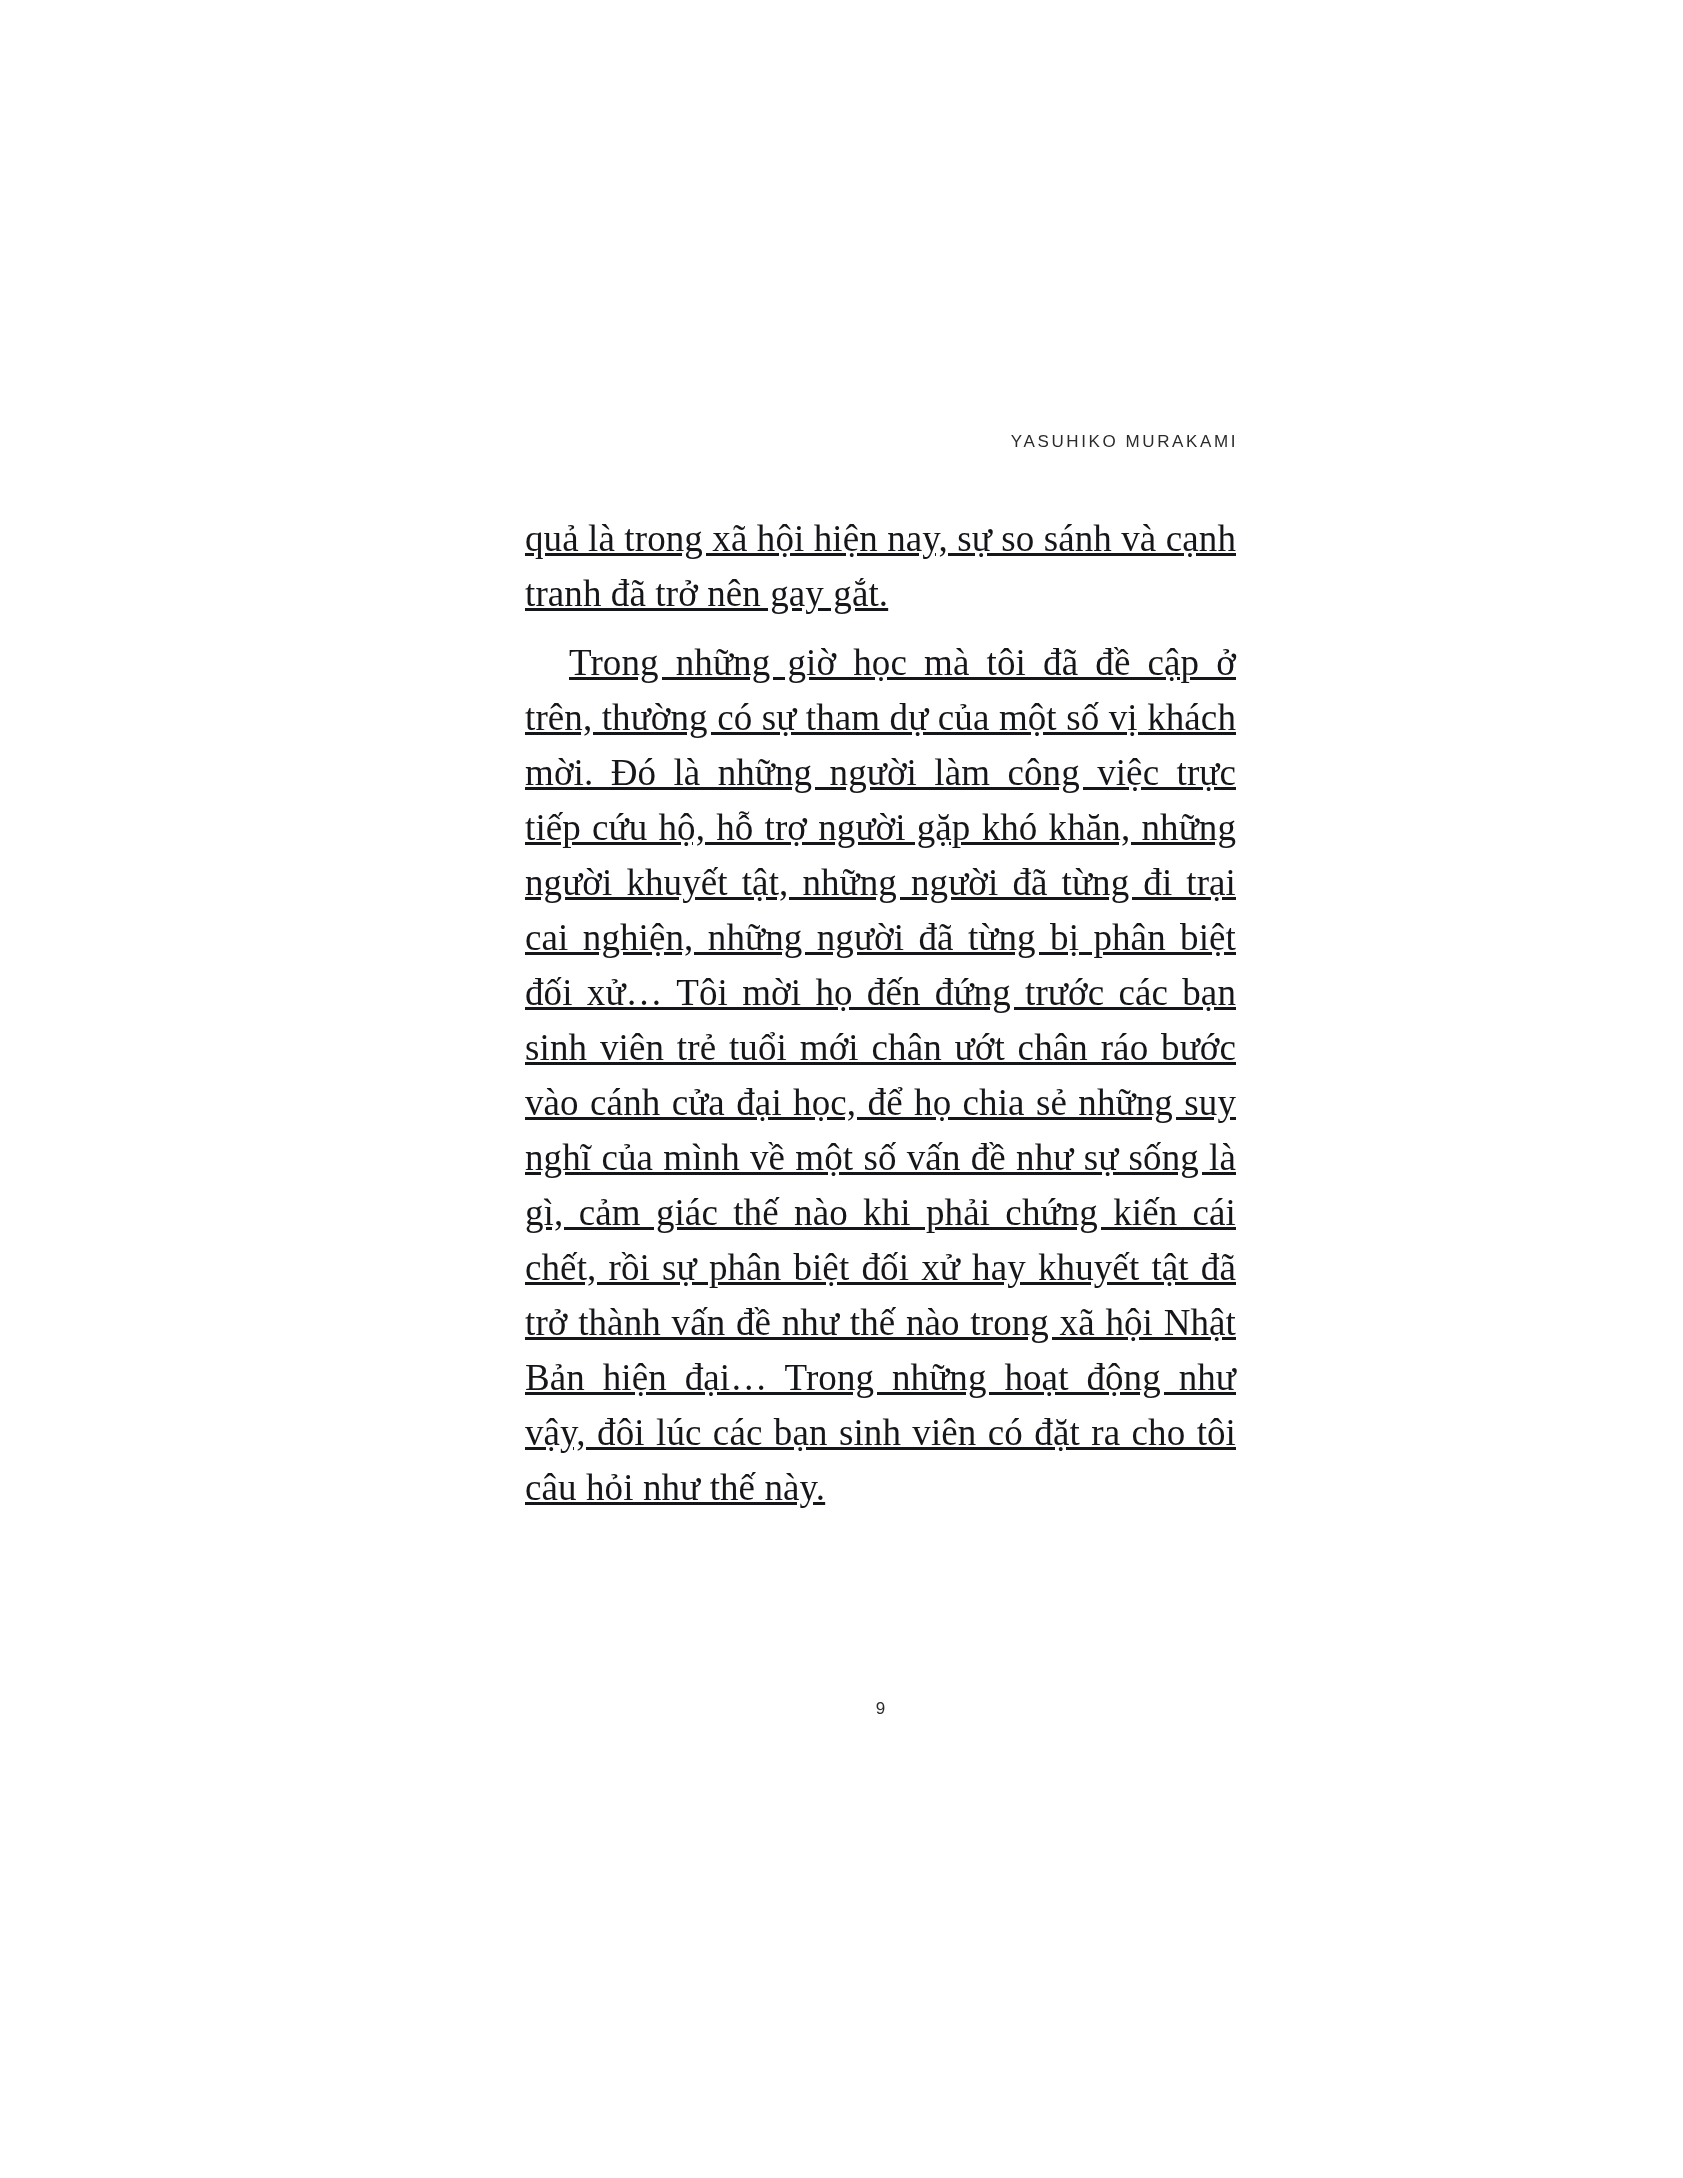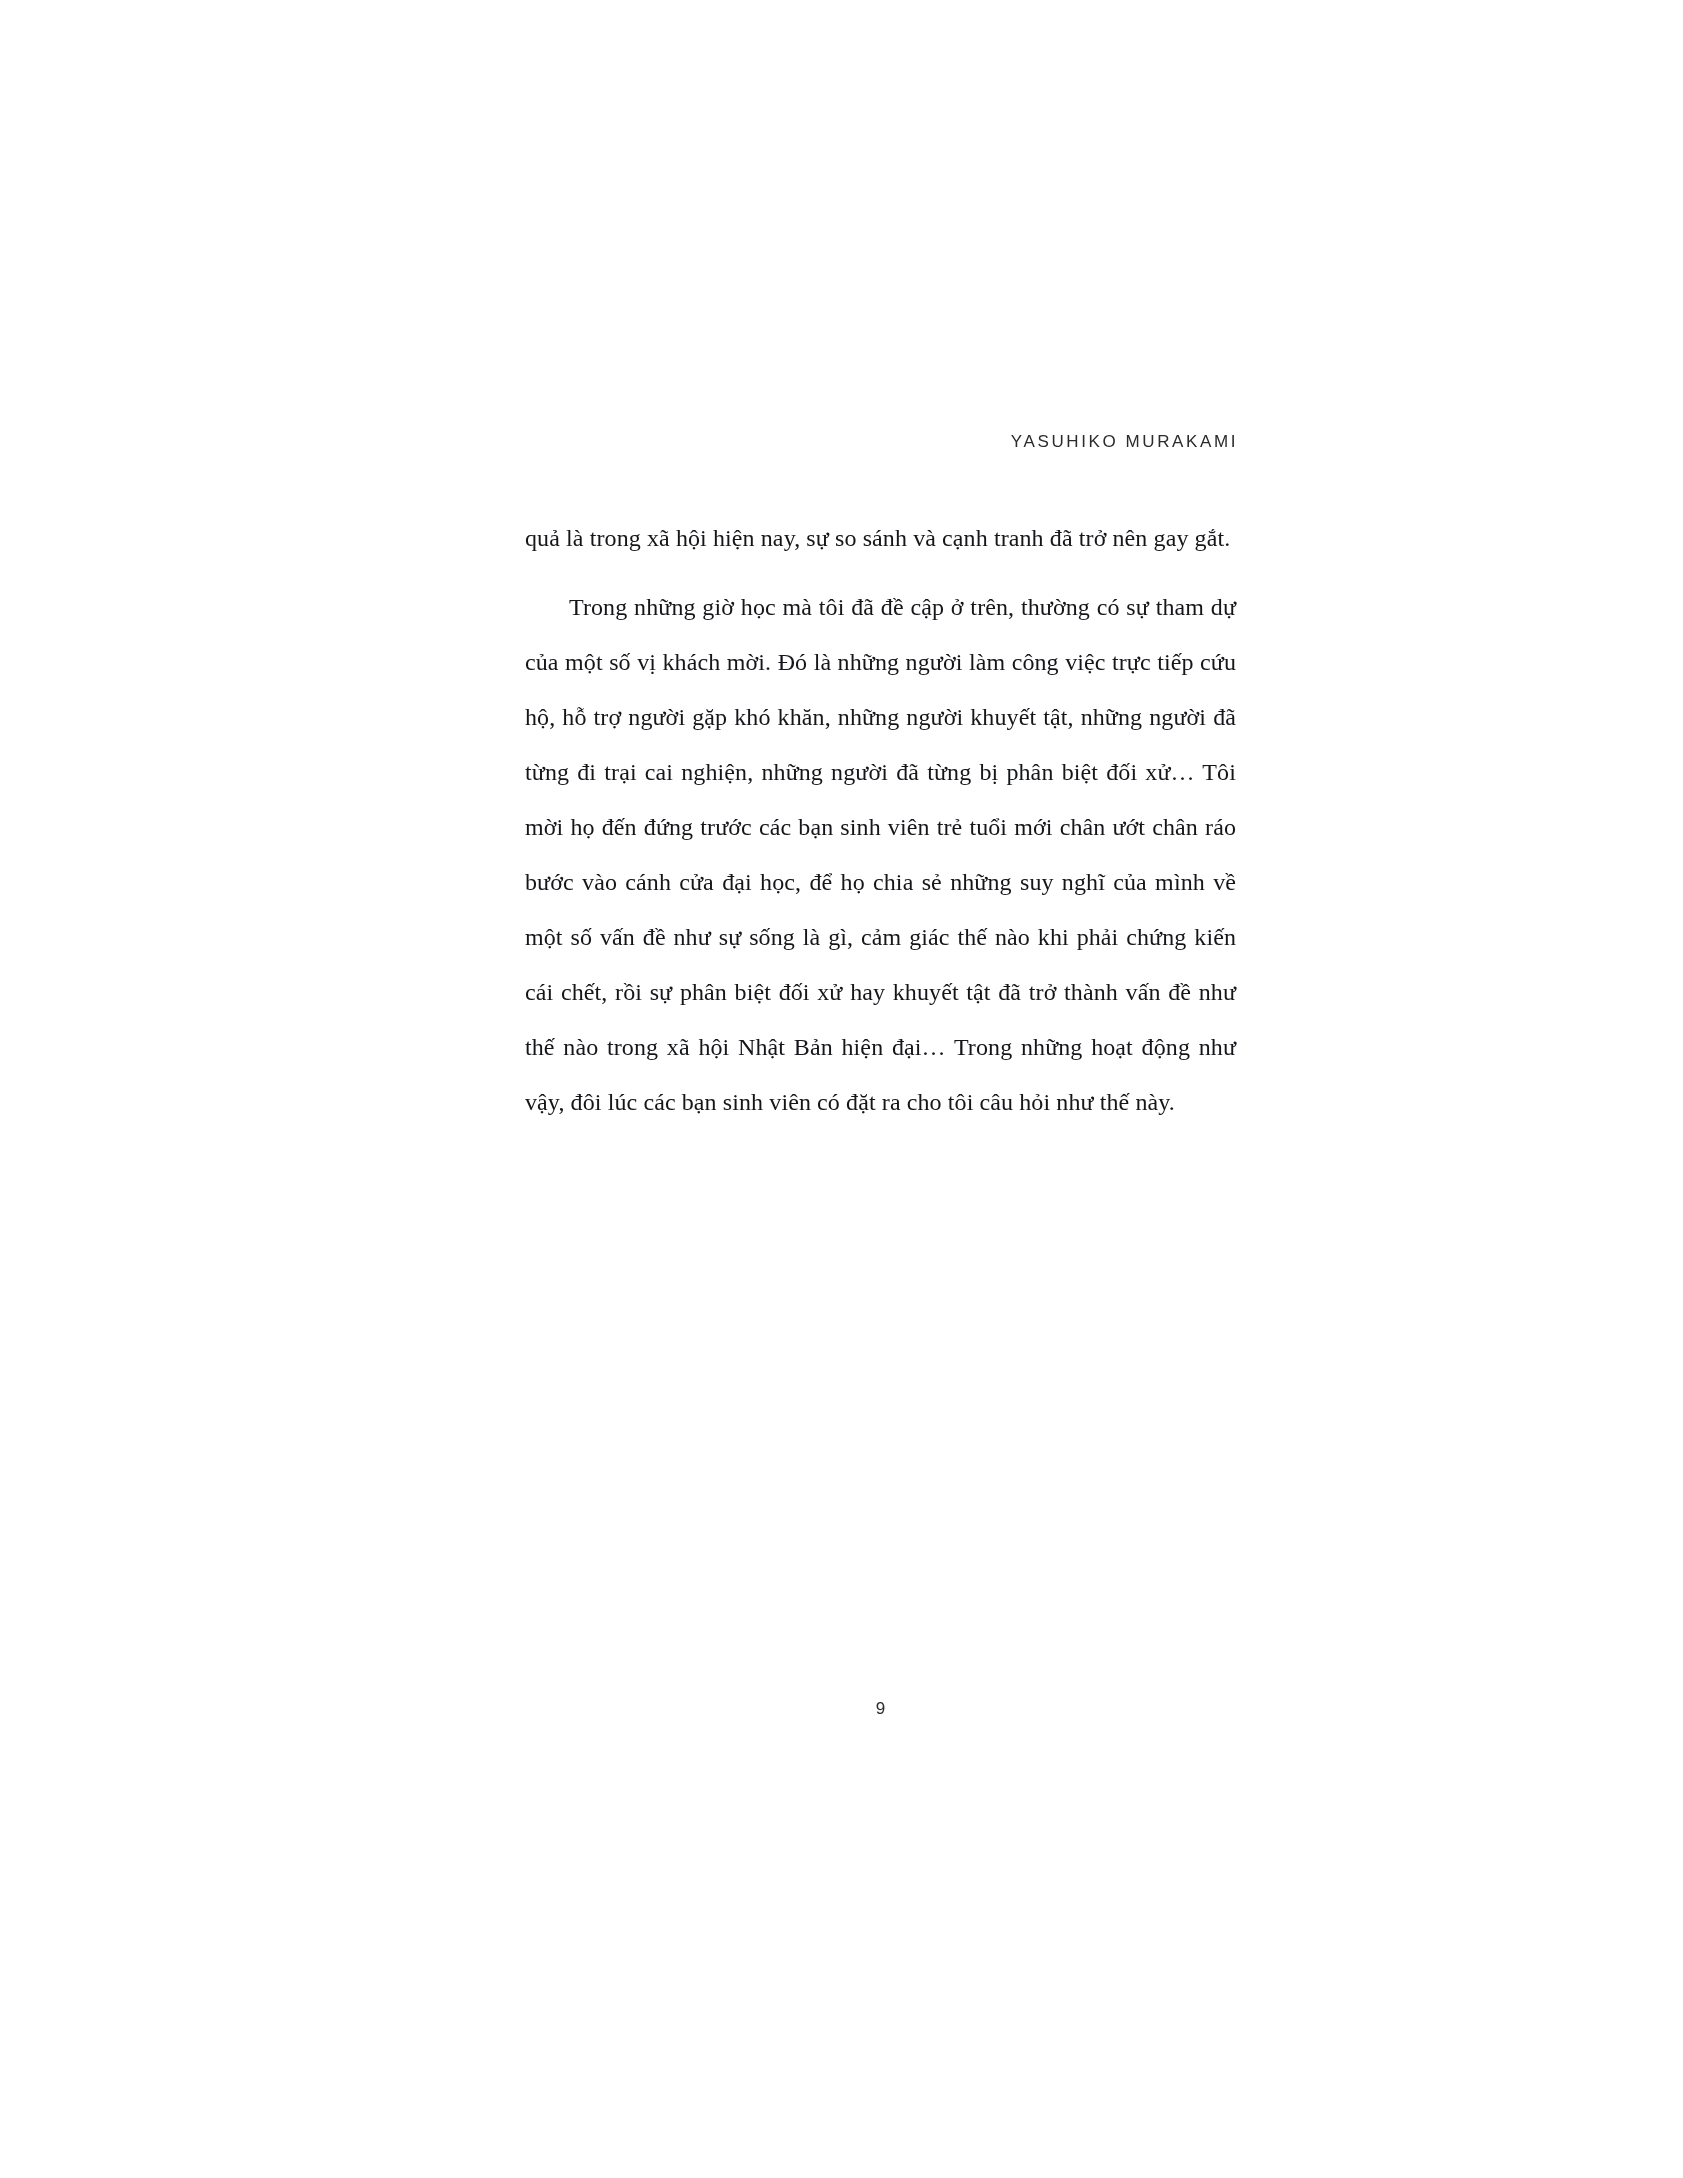--- a/index.html
+++ b/index.html
@@ -43,26 +43,27 @@
     white-space: nowrap;
   }
   .body-text {
     position: absolute;
     top: 495px;
     left: 0;
     width: 711px;
   }
   .body-text p {
     margin: 0;
-    font-size: 24px;
+    font-size: 37px;
     line-height: 55px;
     text-align: justify;
     text-justify: inter-word;
     color: #15161a;
     letter-spacing: 0.1px;
+    text-decoration: underline;
   }
   .body-text p.indent {
     text-indent: 44px;
   }
   .body-text p + p {
     margin-top: 14px;
   }
   .quote {
     position: absolute;
     top: 1470px;

